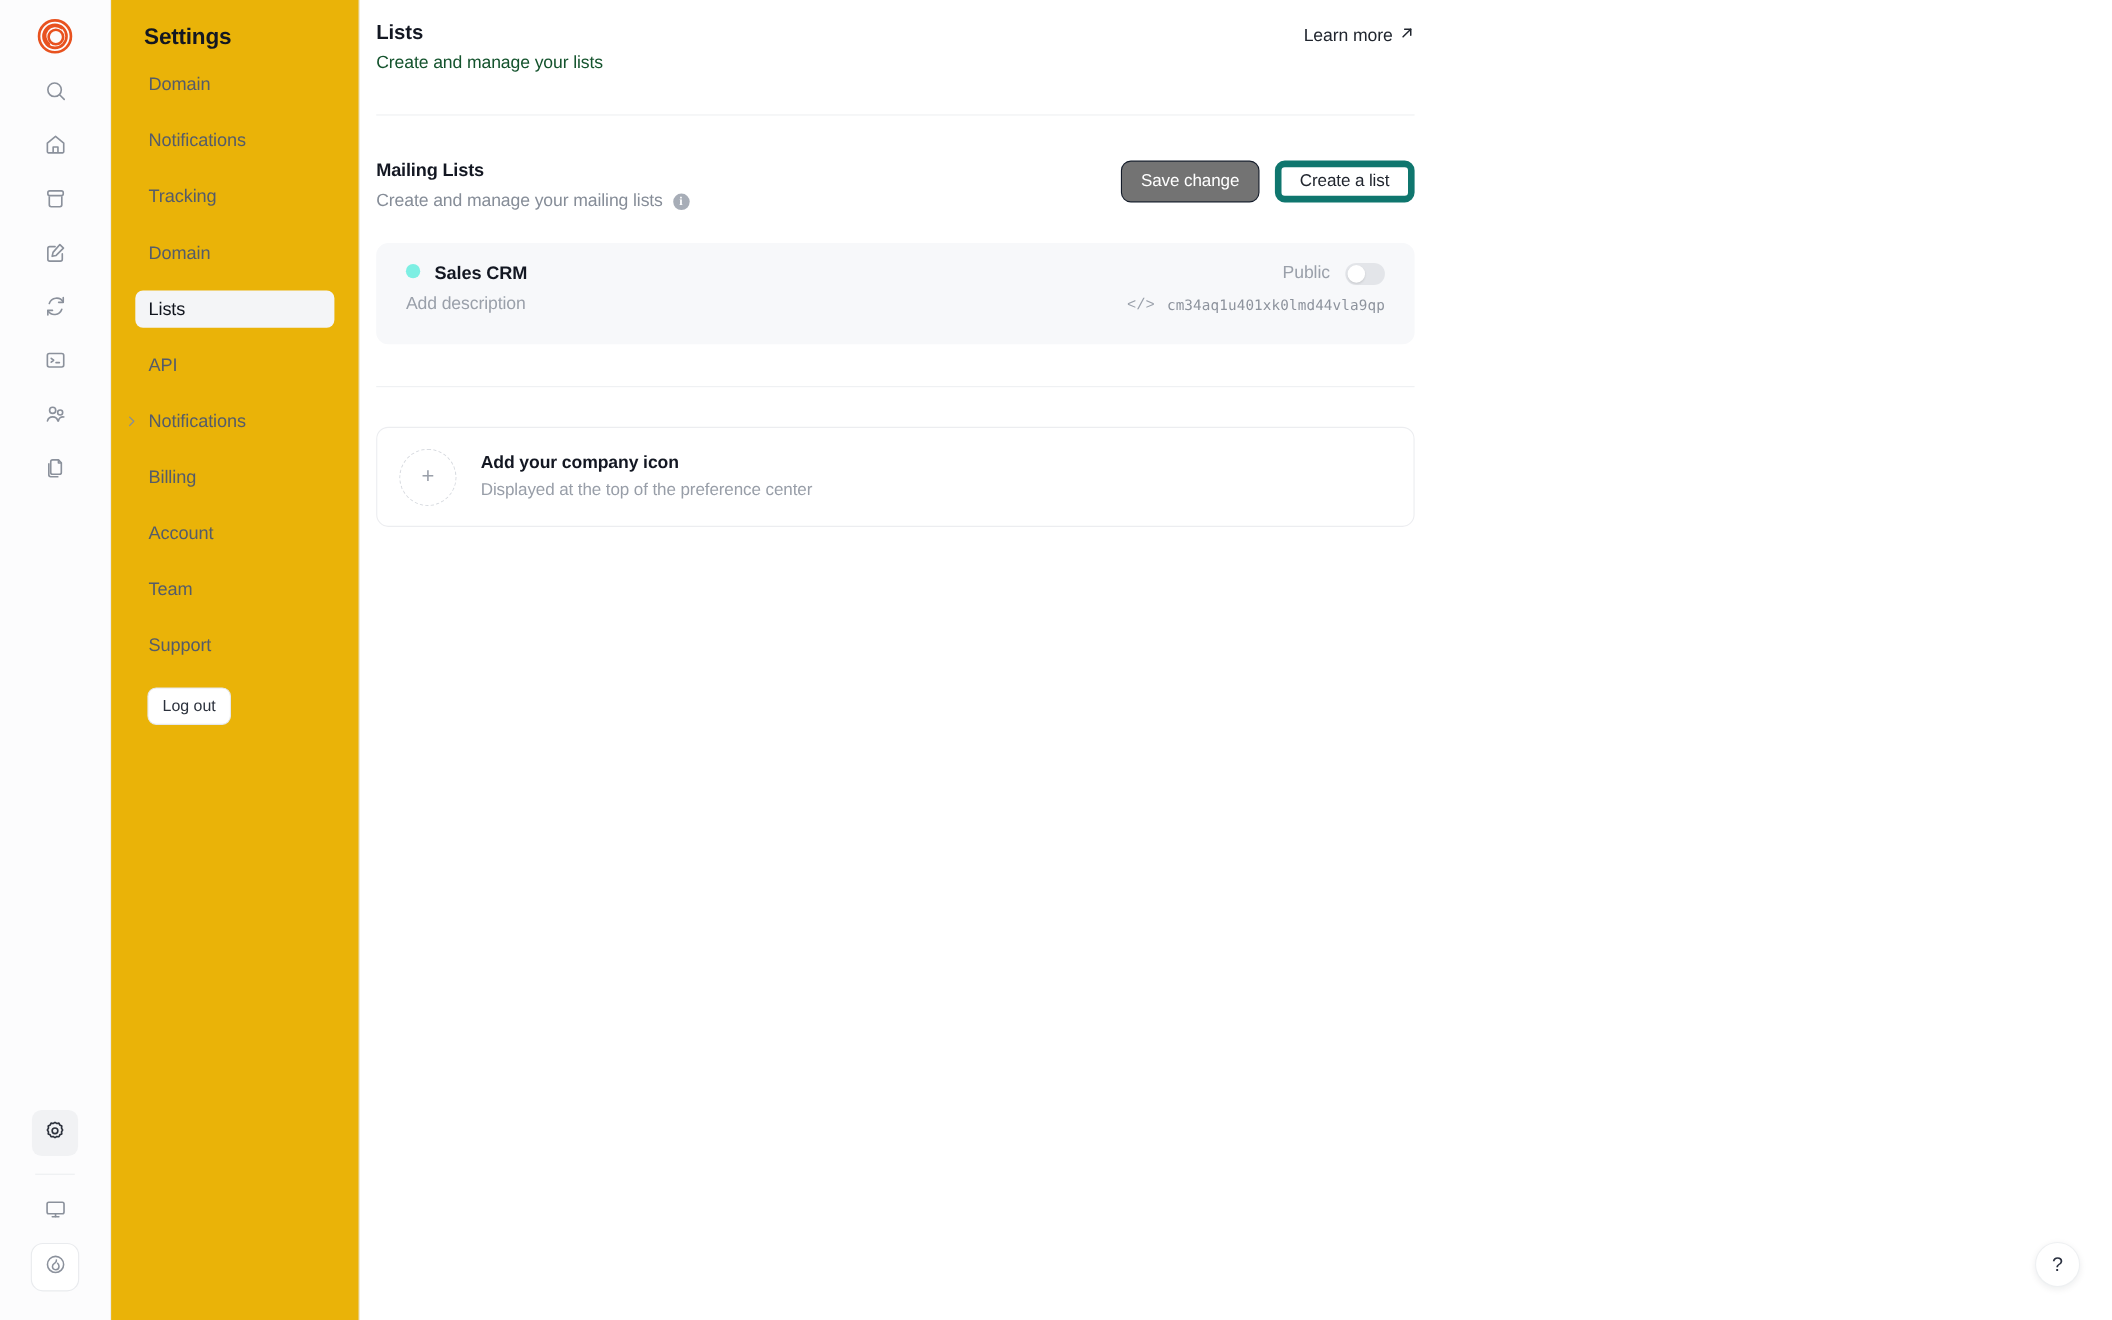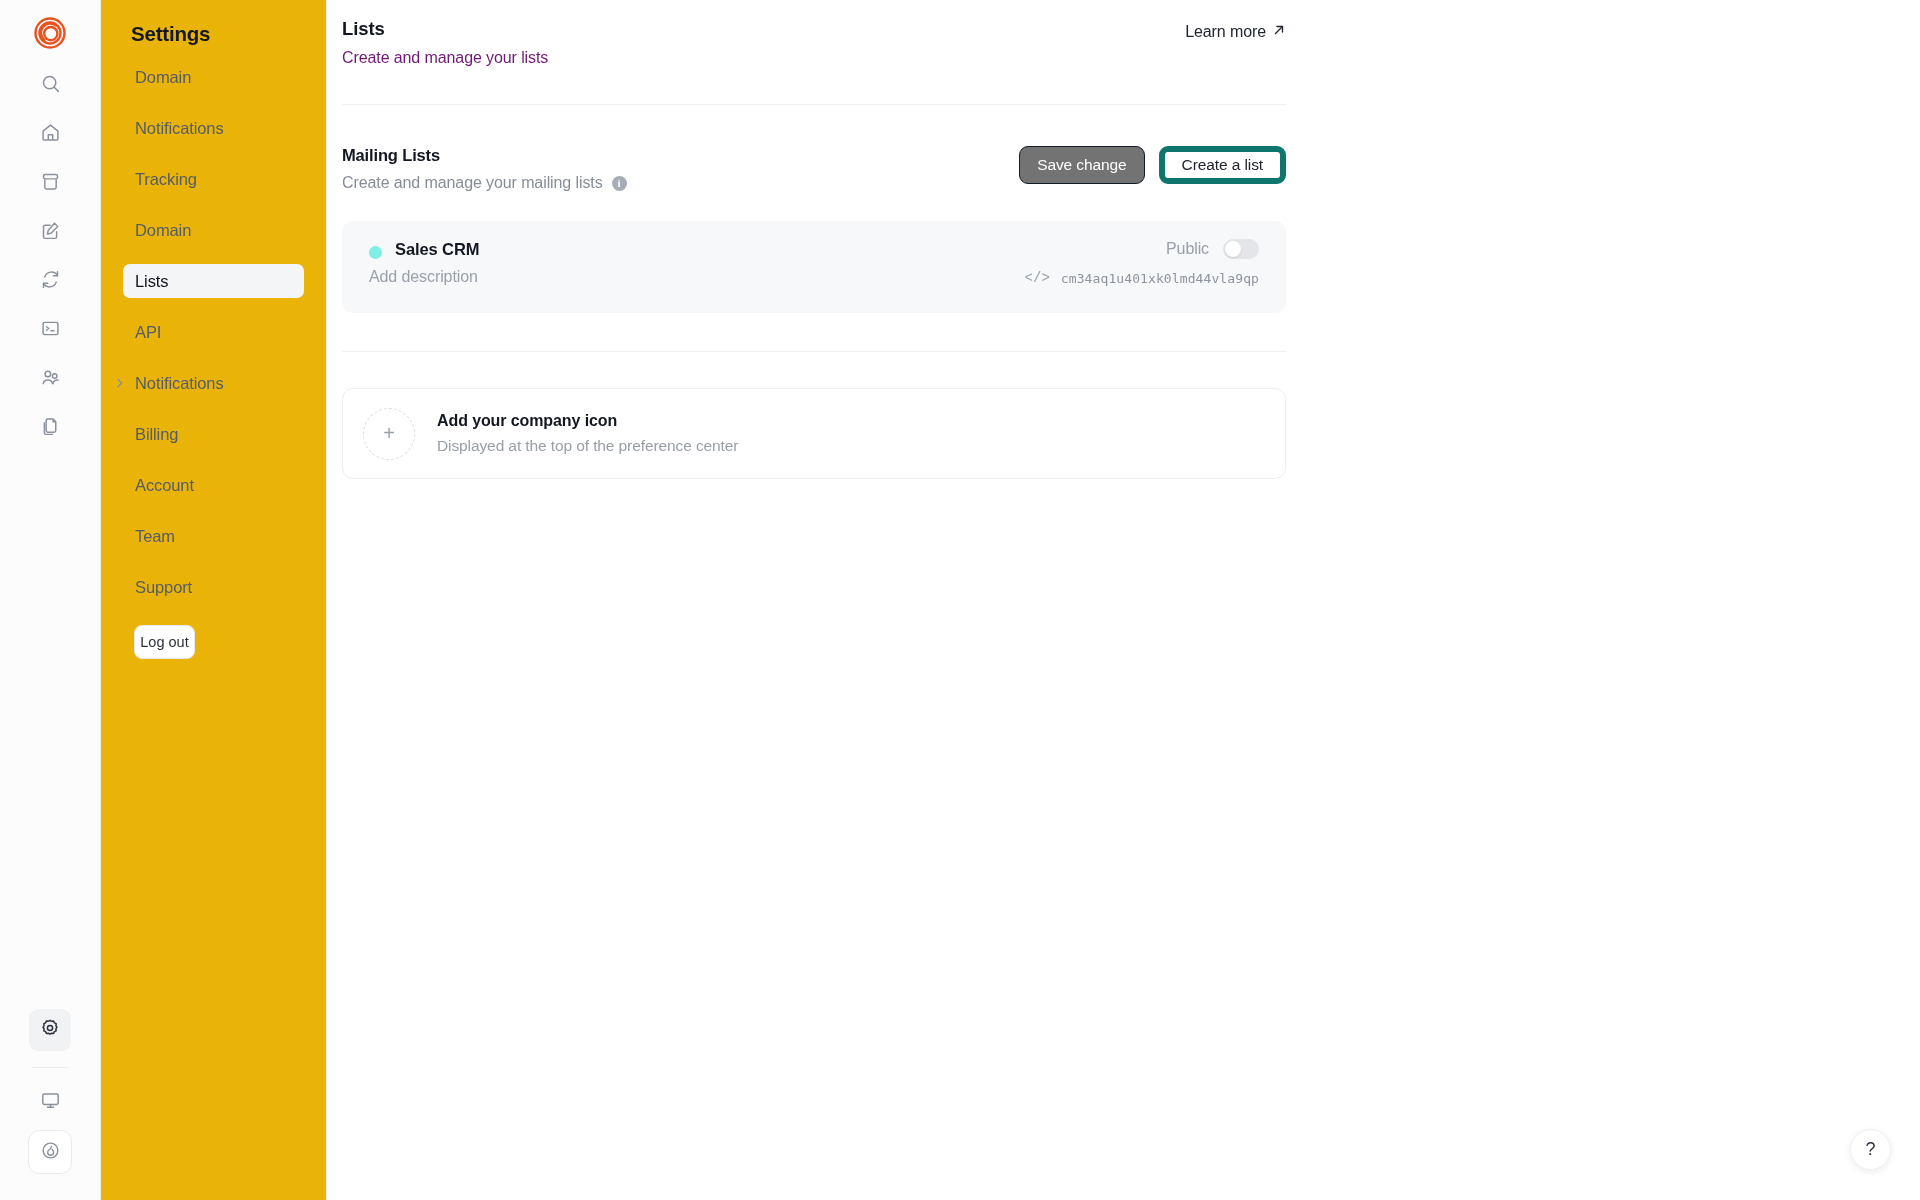--- a/index.html
+++ b/index.html
@@ -63,33 +63,33 @@
     font-size: 16.5px; color: #555c69; letter-spacing: -0.1px;
     cursor: pointer;
   }
   .nav-item.active { background: #f4f5f7; color: #10141d; font-weight: 500; }
   .nav-item .chev {
     position: absolute; left: -10px; top: 50%; transform: translateY(-50%);
     color: #878d99; display: flex; align-items: center;
   }
   .logout-btn {
     margin-top: 4px; margin-left: 11px;
-    width: 61px; height: 34px;
+    width: 76px; height: 34px;
     border: 1px solid #e6e8eb; border-radius: 8px; background: #fff;
     font-family: "Liberation Sans", sans-serif;
     font-size: 14.5px; color: #2b313c; cursor: pointer;
   }
 
   
   .main { flex: 1 1 auto; height: 1200px; position: relative; background: #fff; }
   .main-inner { width: 944px; margin-left: 15px; padding-top: 18px; }
 
   .page-head { display: flex; align-items: flex-start; justify-content: space-between; }
   .page-title { font-size: 18.5px; font-weight: 700; color: #131722; letter-spacing: -0.1px; }
-  .page-sub { font-size: 16px; color: #701a75; margin-top: 9px; letter-spacing: -0.1px; }
+  .page-sub { font-size: 16px; color: #14532d; margin-top: 9px; letter-spacing: -0.1px; }
   .learn-more {
     display: flex; align-items: center; gap: 6px;
     font-size: 16px; color: #21262f; cursor: pointer; margin-top: 5px;
     letter-spacing: -0.1px;
   }
   .hr { height: 1px; background: #eef0f2; margin: 37px 0 0 0; }
 
   .sec-head {
     display: flex; align-items: flex-start; justify-content: space-between;
     margin-top: 41px;
@@ -115,21 +115,21 @@
   .btn-dark { background: #737373; color: #fff; border: 1px solid #131b29; font-weight: 400; }
   .btn-light { background: #fff; color: #21262f; border: 6px solid #0f766e; }
 
   .list-card {
     margin-top: 29px;
     background: #f7f8fa; border-radius: 11px;
     height: 92px; padding: 18px 27px 0 27px;
     display: flex; flex-direction: column; justify-content: flex-start;
   }
   .list-row-top { display: flex; align-items: center; justify-content: space-between; }
-  .list-name-wrap { display: flex; align-items: flex-end; gap: 13px; }
+  .list-name-wrap { display: flex; align-items: flex-start; gap: 13px; }
   .list-dot { width: 13px; height: 13px; border-radius: 50%; background: #7defe3; }
   .list-name { font-size: 16.5px; font-weight: 700; color: #131722; letter-spacing: -0.1px; }
   .list-vis-wrap { display: flex; align-items: center; gap: 14px; }
   .list-vis-label { font-size: 16px; color: #9aa0aa; letter-spacing: -0.1px; }
   .toggle {
     width: 36px; height: 20px; border-radius: 10px; background: #e3e5e9;
     position: relative; cursor: pointer;
   }
   .toggle .knob {
     position: absolute; top: 2px; left: 2px;

